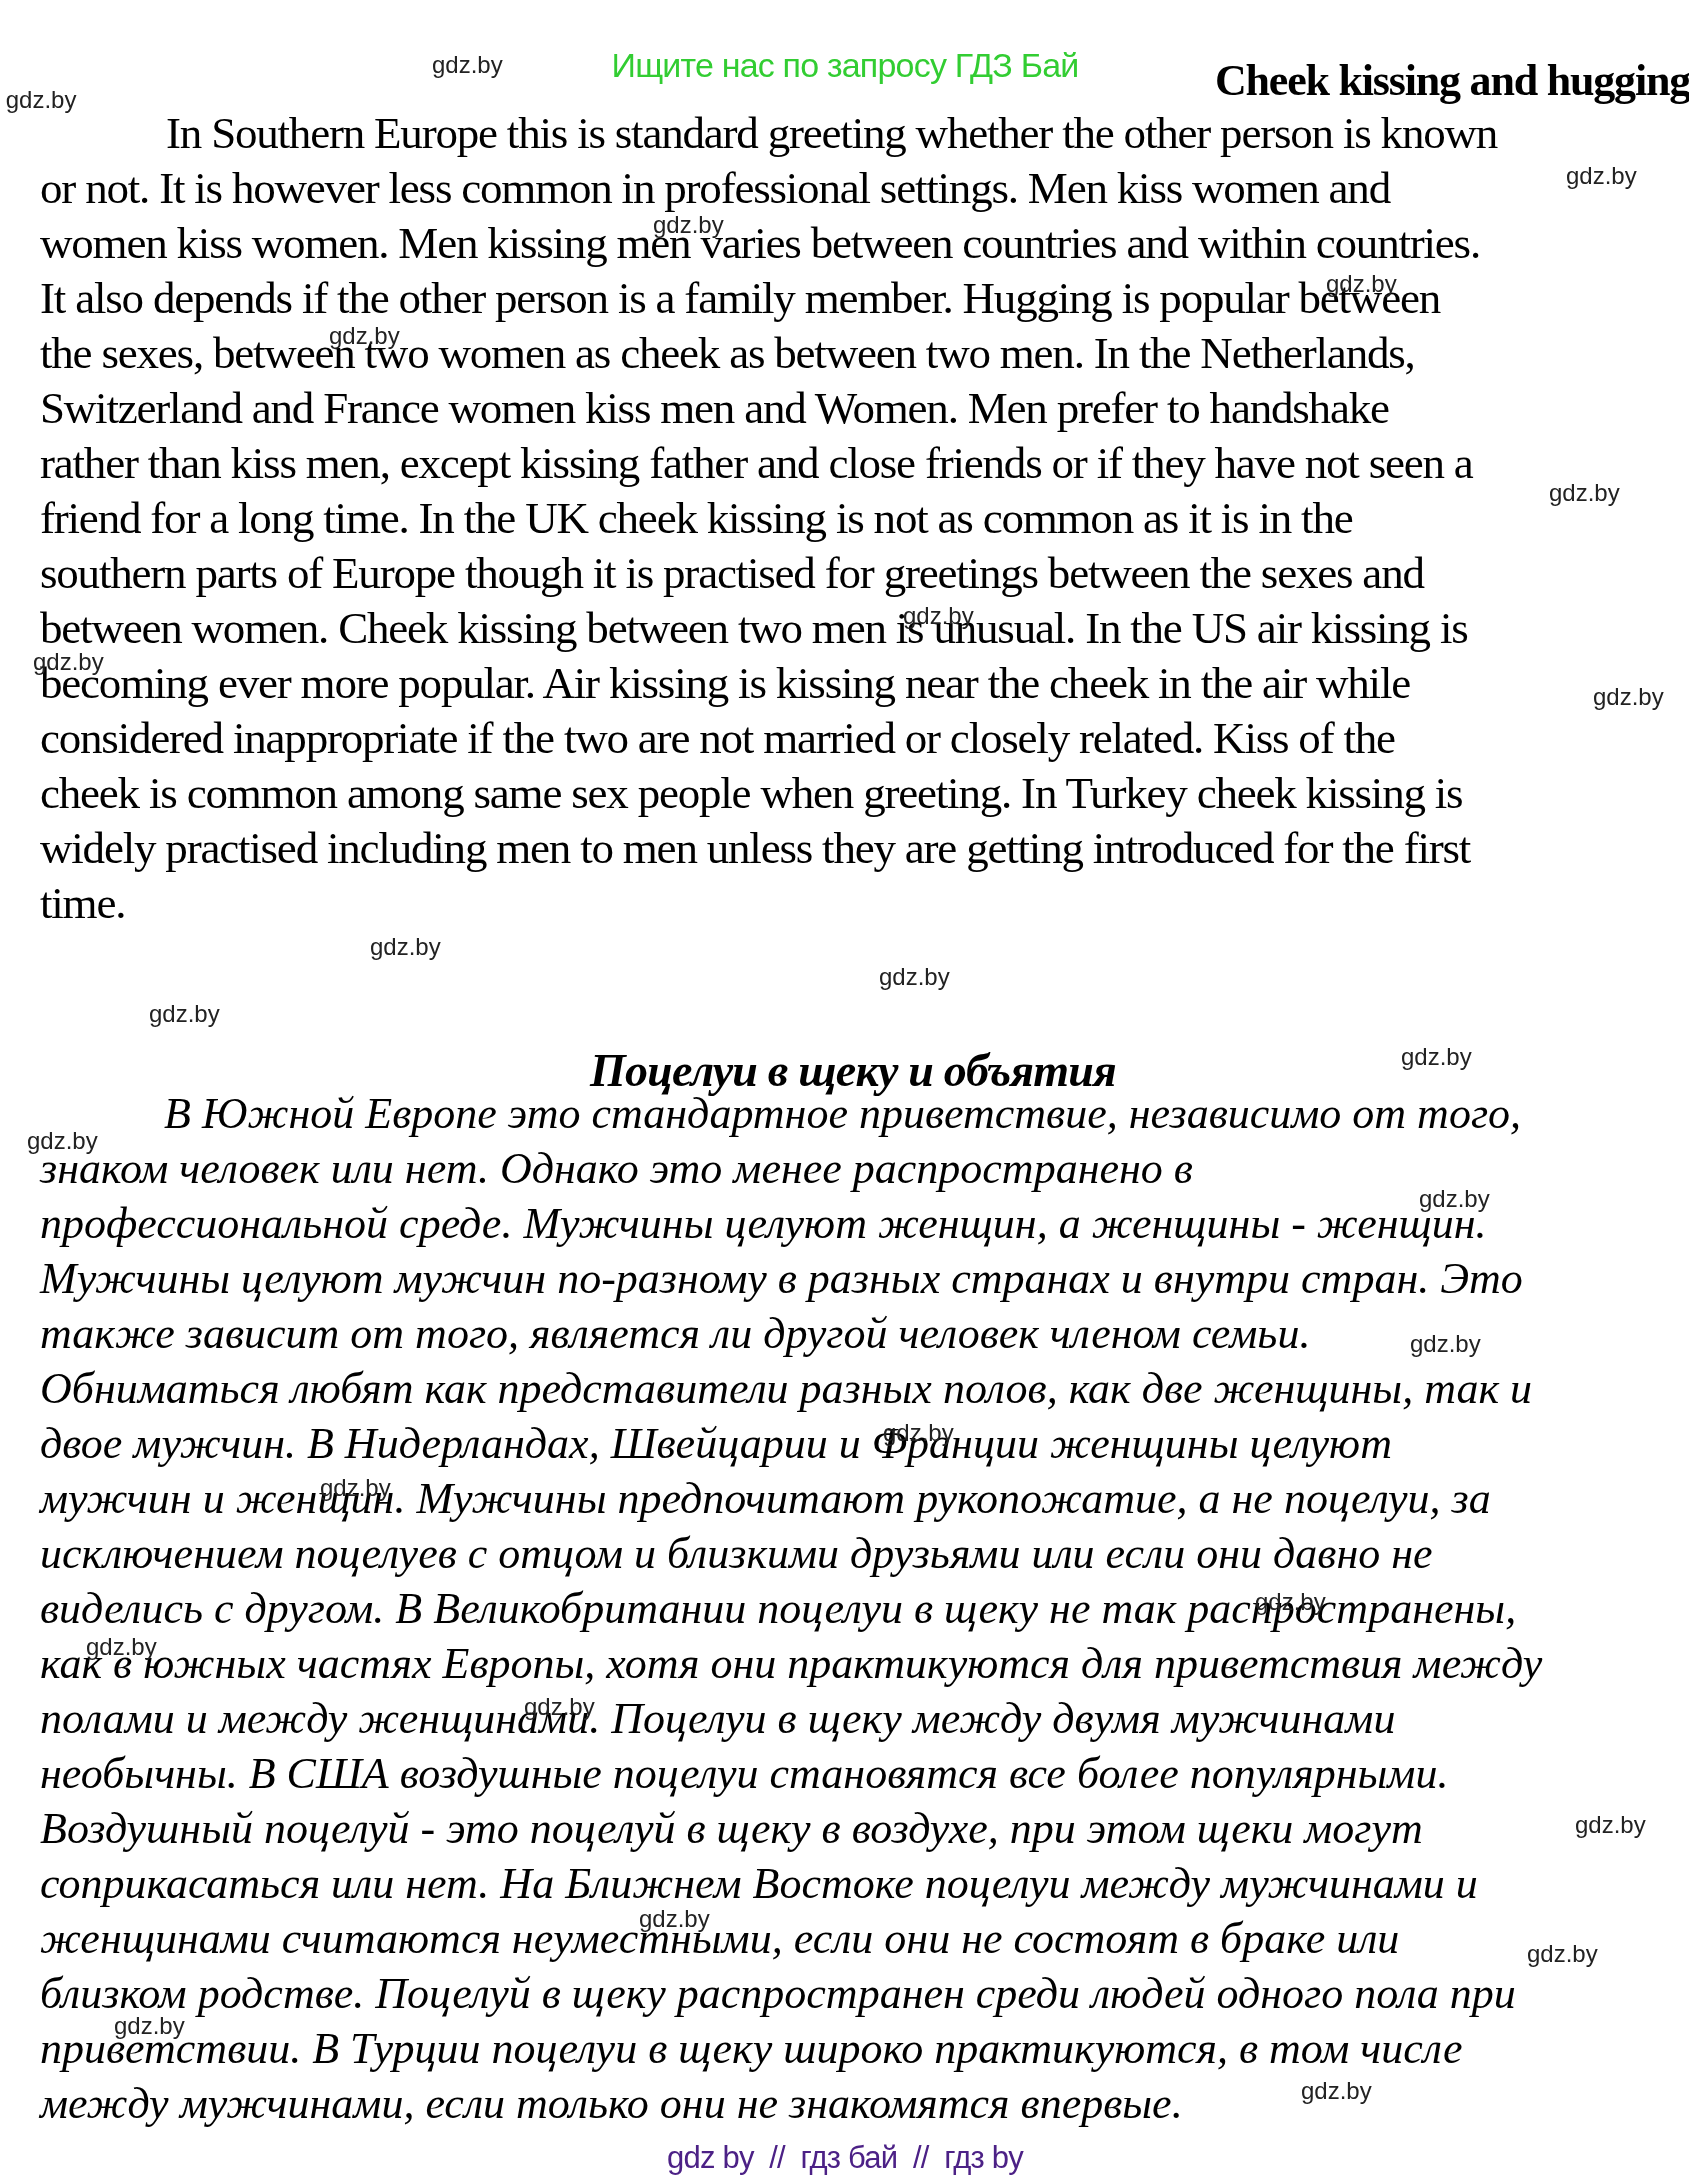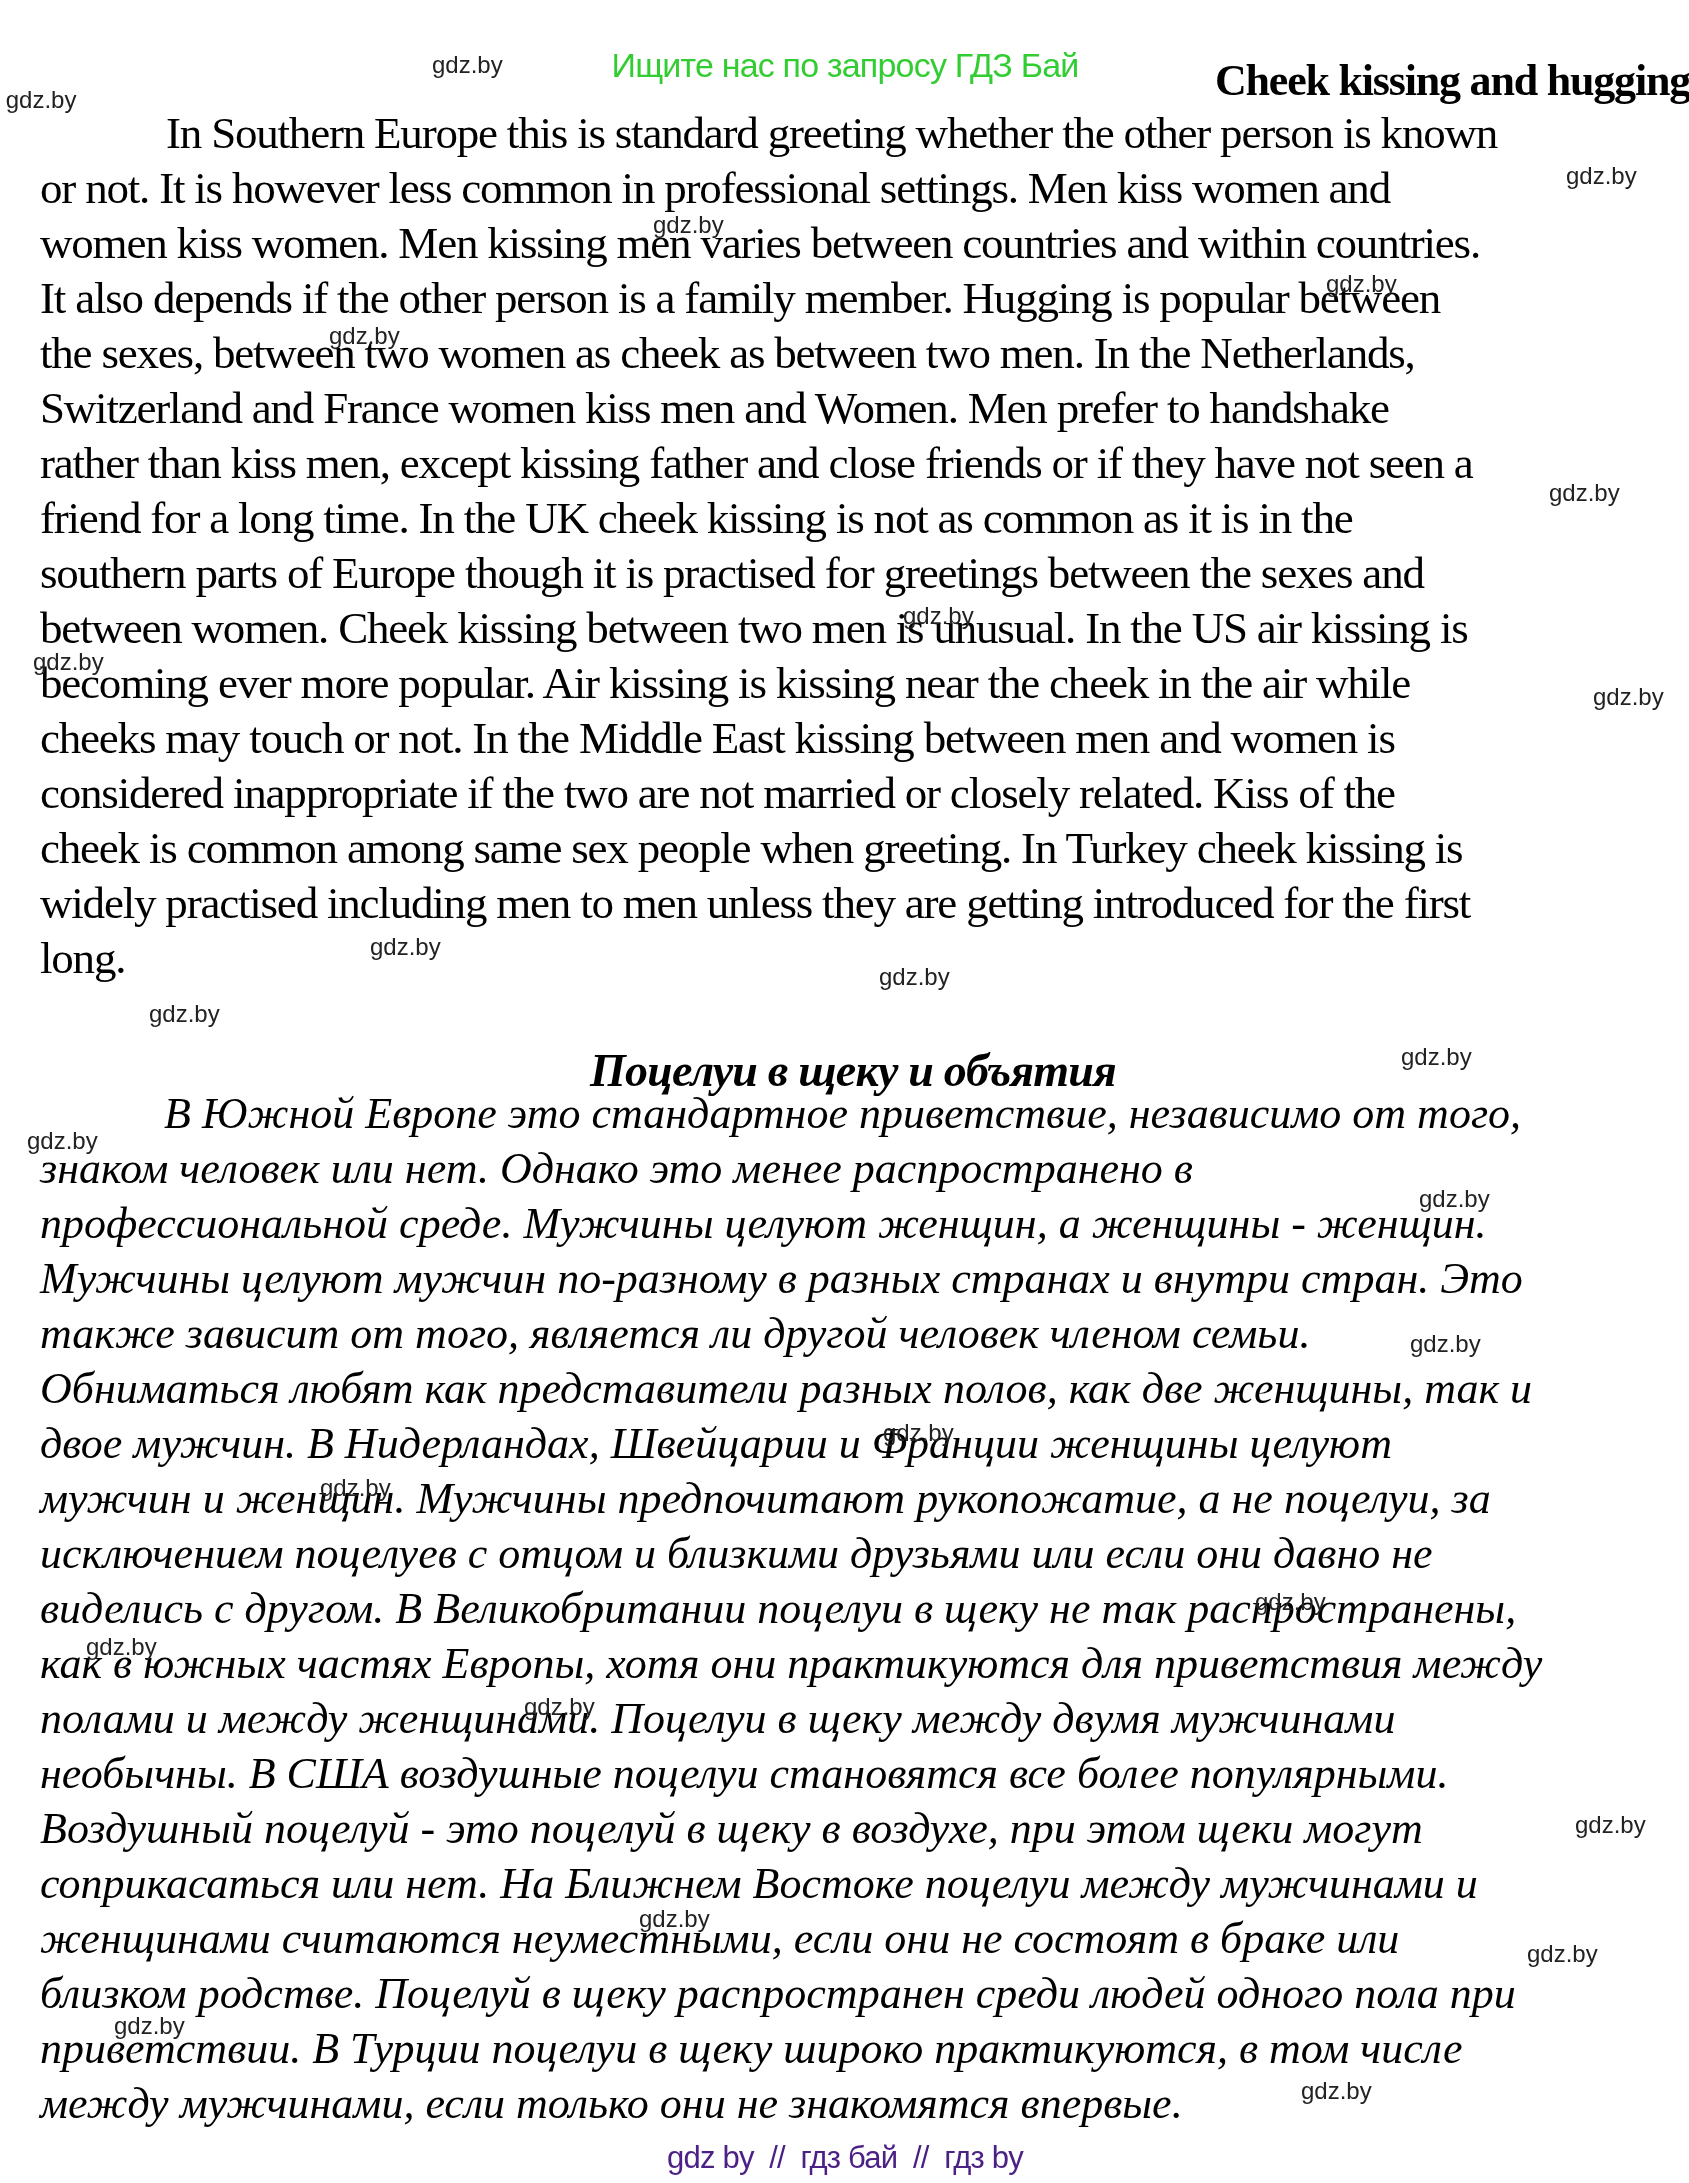--- a/index.html
+++ b/index.html
@@ -77,25 +77,24 @@
       <div class="tline">or not. It is however less common in professional settings. Men kiss women and</div>
       <div class="tline">women kiss women. Men kissing men varies between countries and within countries.</div>
       <div class="tline">It also depends if the other person is a family member. Hugging is popular between</div>
       <div class="tline">the sexes, between two women as cheek as between two men. In the Netherlands,</div>
       <div class="tline">Switzerland and France women kiss men and Women. Men prefer to handshake</div>
       <div class="tline">rather than kiss men, except kissing father and close friends or if they have not seen a</div>
       <div class="tline">friend for a long time. In the UK cheek kissing is not as common as it is in the</div>
       <div class="tline">southern parts of Europe though it is practised for greetings between the sexes and</div>
       <div class="tline">between women. Cheek kissing between two men is unusual. In the US air kissing is</div>
       <div class="tline">becoming ever more popular. Air kissing is kissing near the cheek in the air while</div>
-      <div class="tline">cheeks may touch or not. In the Middle East kissing between men and women is</div>
       <div class="tline">considered inappropriate if the two are not married or closely related. Kiss of the</div>
       <div class="tline">cheek is common among same sex people when greeting. In Turkey cheek kissing is</div>
       <div class="tline">widely practised including men to men unless they are getting introduced for the first</div>
-      <div class="tline">long.</div>
+      <div class="tline">time.</div>
     </div>
 
   <h2 class="title-ru">Поцелуи в щеку и объятия</h2>
 
   <div class="block ru">
       <div class="tline indent">В Южной Европе это стандартное приветствие, независимо от того,</div>
       <div class="tline">знаком человек или нет. Однако это менее распространено в</div>
       <div class="tline">профессиональной среде. Мужчины целуют женщин, а женщины - женщин.</div>
       <div class="tline">Мужчины целуют мужчин по-разному в разных странах и внутри стран. Это</div>
       <div class="tline">также зависит от того, является ли другой человек членом семьи.</div>

